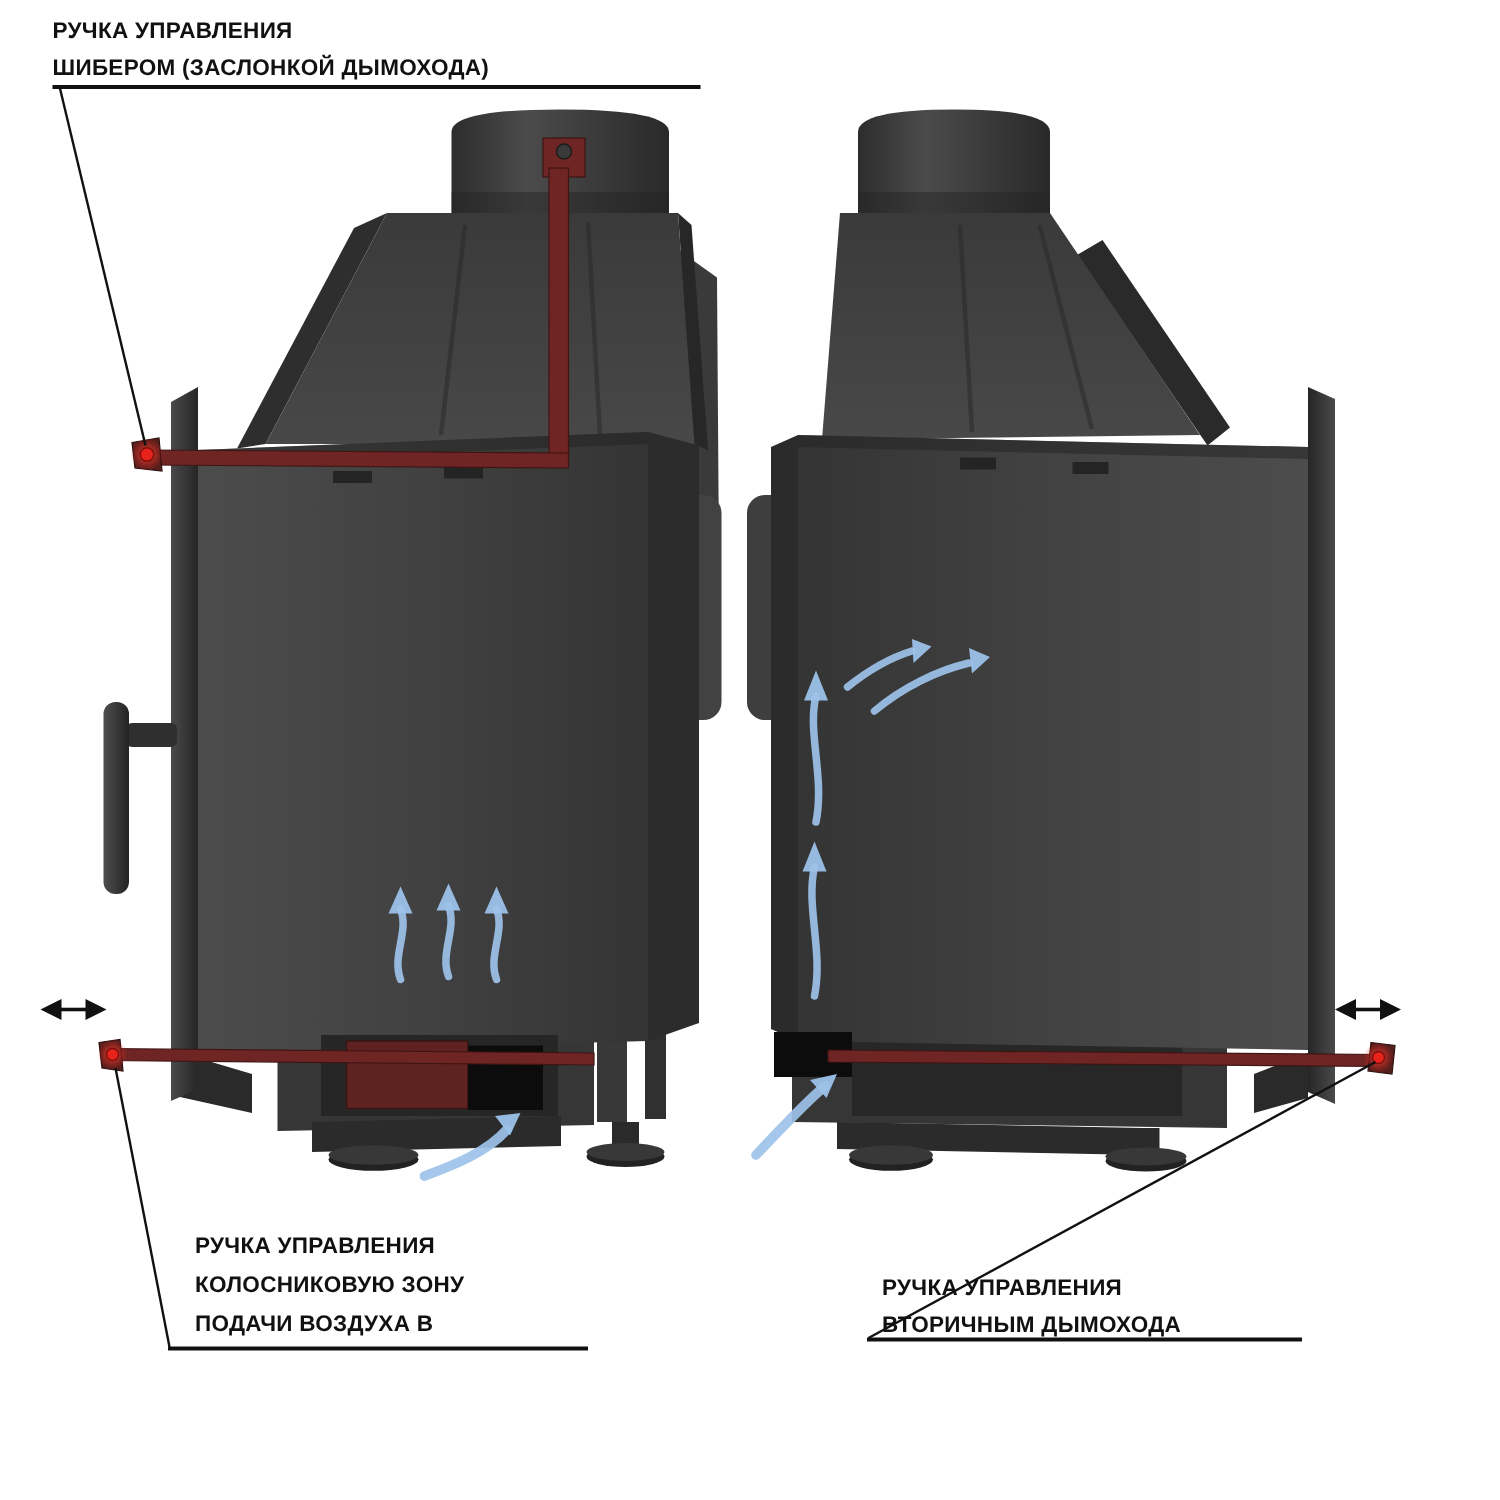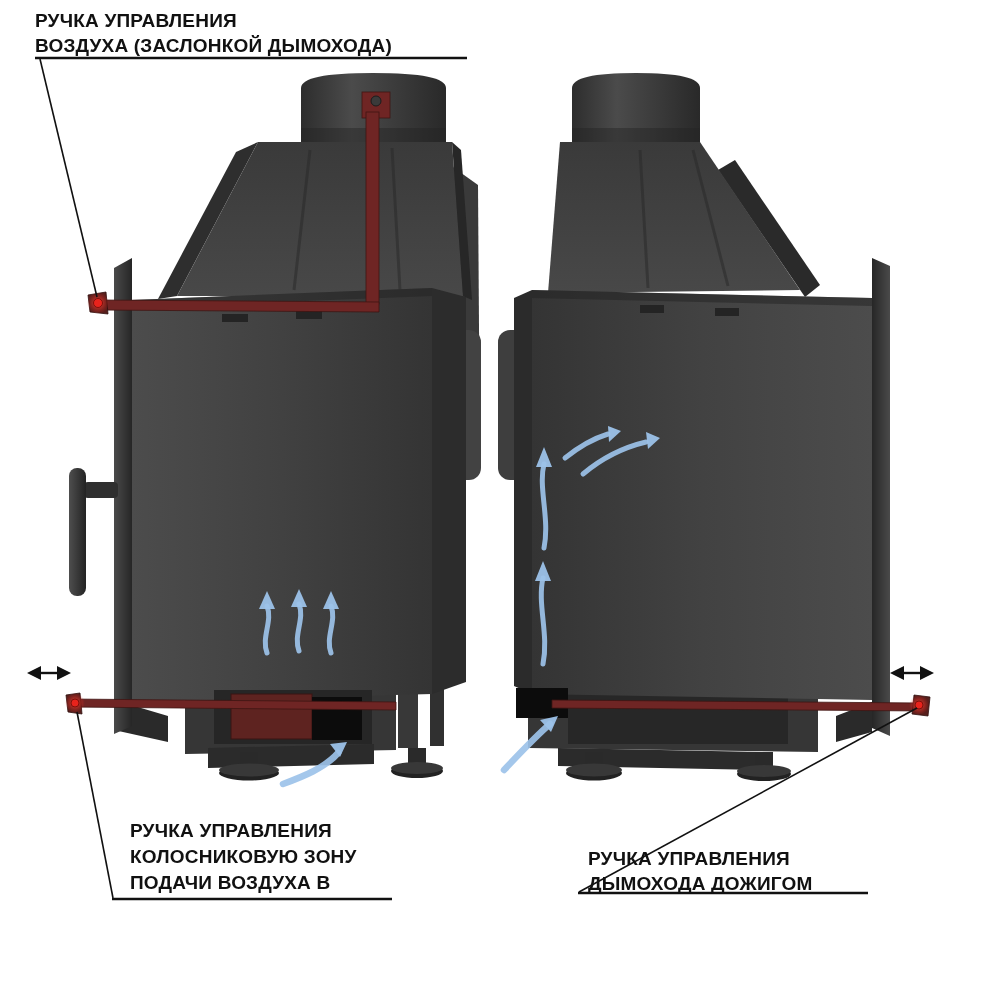--- a/index.html
+++ b/index.html
@@ -4,21 +4,21 @@
 <style>
   :root{
     --ink:#111111; --accent-red:#e8231c; --rod-red:#6f2524; --drawer-red:#5e2320;
     --flow-blue:#9cc2e9; --body-gray:#414141; --background:#ffffff;
   }
   html,body{margin:0;padding:0;}
   body{background:var(--background);}
   .canvas{position:relative;width:1000px;height:1000px;background:var(--background);overflow:hidden;}
   .canvas svg{position:absolute;left:0;top:0;}
   .label{position:absolute;font-family:"Liberation Sans",sans-serif;font-weight:700;
-         font-size:19px;line-height:25px;color:var(--ink);letter-spacing:.2px;white-space:nowrap;}
+         font-size:15px;line-height:25px;color:var(--ink);letter-spacing:.2px;white-space:nowrap;}
   .label.bl{line-height:26px;}
   .rod{fill:var(--rod-red);stroke:#3f1513;stroke-width:.8;}
   .rodDark{fill:#571f1c;stroke:#2e0f0e;stroke-width:.8;}
   .drawer{fill:var(--drawer-red);stroke:#381512;stroke-width:1;}
   .flow{fill:none;stroke:var(--flow-blue);stroke-width:5;stroke-linecap:round;opacity:.92;}
   .flowThick{stroke-width:6.5;}
   .flowHead{fill:var(--flow-blue);opacity:.95;}
   .leader{stroke:var(--ink);stroke-width:1.6;fill:none;}
   .uline{stroke:var(--ink);stroke-width:2.6;}
   .mArrow{stroke:var(--ink);stroke-width:2.4;}
@@ -211,27 +211,27 @@
     <line x1="40" y1="59" x2="97" y2="297" class="leader"></line>
     <line x1="112" y1="899" x2="392" y2="899" class="uline"></line>
     <line x1="113" y1="898" x2="77" y2="712" class="leader"></line>
     <line x1="578" y1="893" x2="868" y2="893" class="uline"></line>
     <line x1="579" y1="892" x2="917" y2="708" class="leader"></line>
   </g>
 </svg>
 
 <div class="label" style="left:35px;top:8px">
   <div>РУЧКА УПРАВЛЕНИЯ</div>
-  <div>ВОЗДУХА (ЗАСЛОНКОЙ ДЫМОХОДА)</div>
+  <div>ШИБЕРОМ (ЗАСЛОНКОЙ ДЫМОХОДА)</div>
 </div>
 
 <div class="label bl" style="left:130px;top:818px">
   <div>РУЧКА УПРАВЛЕНИЯ</div>
   <div>КОЛОСНИКОВУЮ ЗОНУ</div>
   <div>ПОДАЧИ ВОЗДУХА В</div>
 </div>
 
 <div class="label" style="left:588px;top:846px">
   <div>РУЧКА УПРАВЛЕНИЯ</div>
-  <div>ДЫМОХОДА ДОЖИГОМ</div>
+  <div>ВТОРИЧНЫМ ДЫМОХОДА</div>
 </div>
 
 </div>
 
 </body></html>

